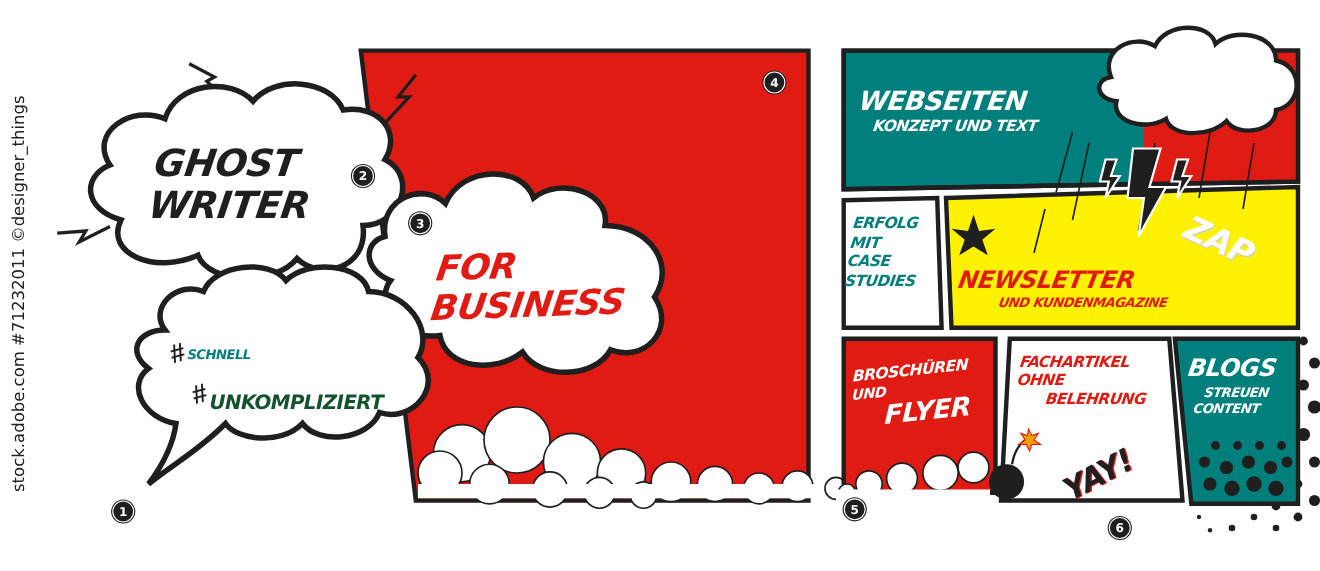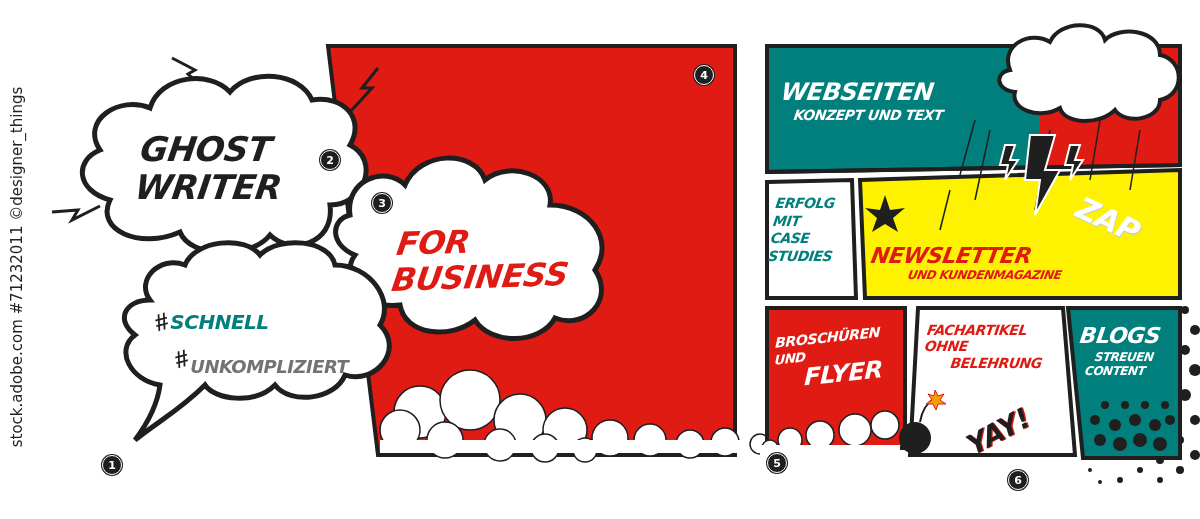--- a/index.html
+++ b/index.html
@@ -59,25 +59,25 @@
 </div>
 
 <div class="abs comic" style="left:395px;top:225px;font-size:32px;color:#e01b14;transform:skewX(-10deg) rotate(-2deg);">
   <div>For</div>
   <div style="margin-top:4px">Business</div>
 </div>
 
 <div class="abs" style="left:155px;top:308px;">
   <div style="display:flex;align-items:center;">
     <span style="font-size:24px;font-weight:bold;color:#1f1f1f;transform:rotate(-15deg);display:inline-block;">#</span>
-    <span class="comic" style="color:#017f7c;font-size:20px;margin-left:2px;">Schnell</span>
+    <span class="comic" style="color:#017f7c;font-size:12px;margin-left:2px;">Schnell</span>
   </div>
   <div style="display:flex;align-items:center;margin-left:20px;margin-top:6px;">
     <span style="font-size:24px;font-weight:bold;color:#1f1f1f;transform:rotate(-15deg);display:inline-block;">#</span>
-    <span class="comic" style="color:#737373;font-size:18px;margin-left:2px;margin-top:16px;">Unkompliziert</span>
+    <span class="comic" style="color:#14532d;font-size:18px;margin-left:2px;margin-top:16px;">Unkompliziert</span>
   </div>
 </div>
 
 <div class="abs badge" style="left:102px;top:455px">1</div>
 <div class="abs badge" style="left:320px;top:150px">2</div>
 <div class="abs badge" style="left:372px;top:193px">3</div>
 <div class="abs badge" style="left:694px;top:65px">4</div>
 
 <svg width="1200" height="519" style="left:0;top:0">
 

